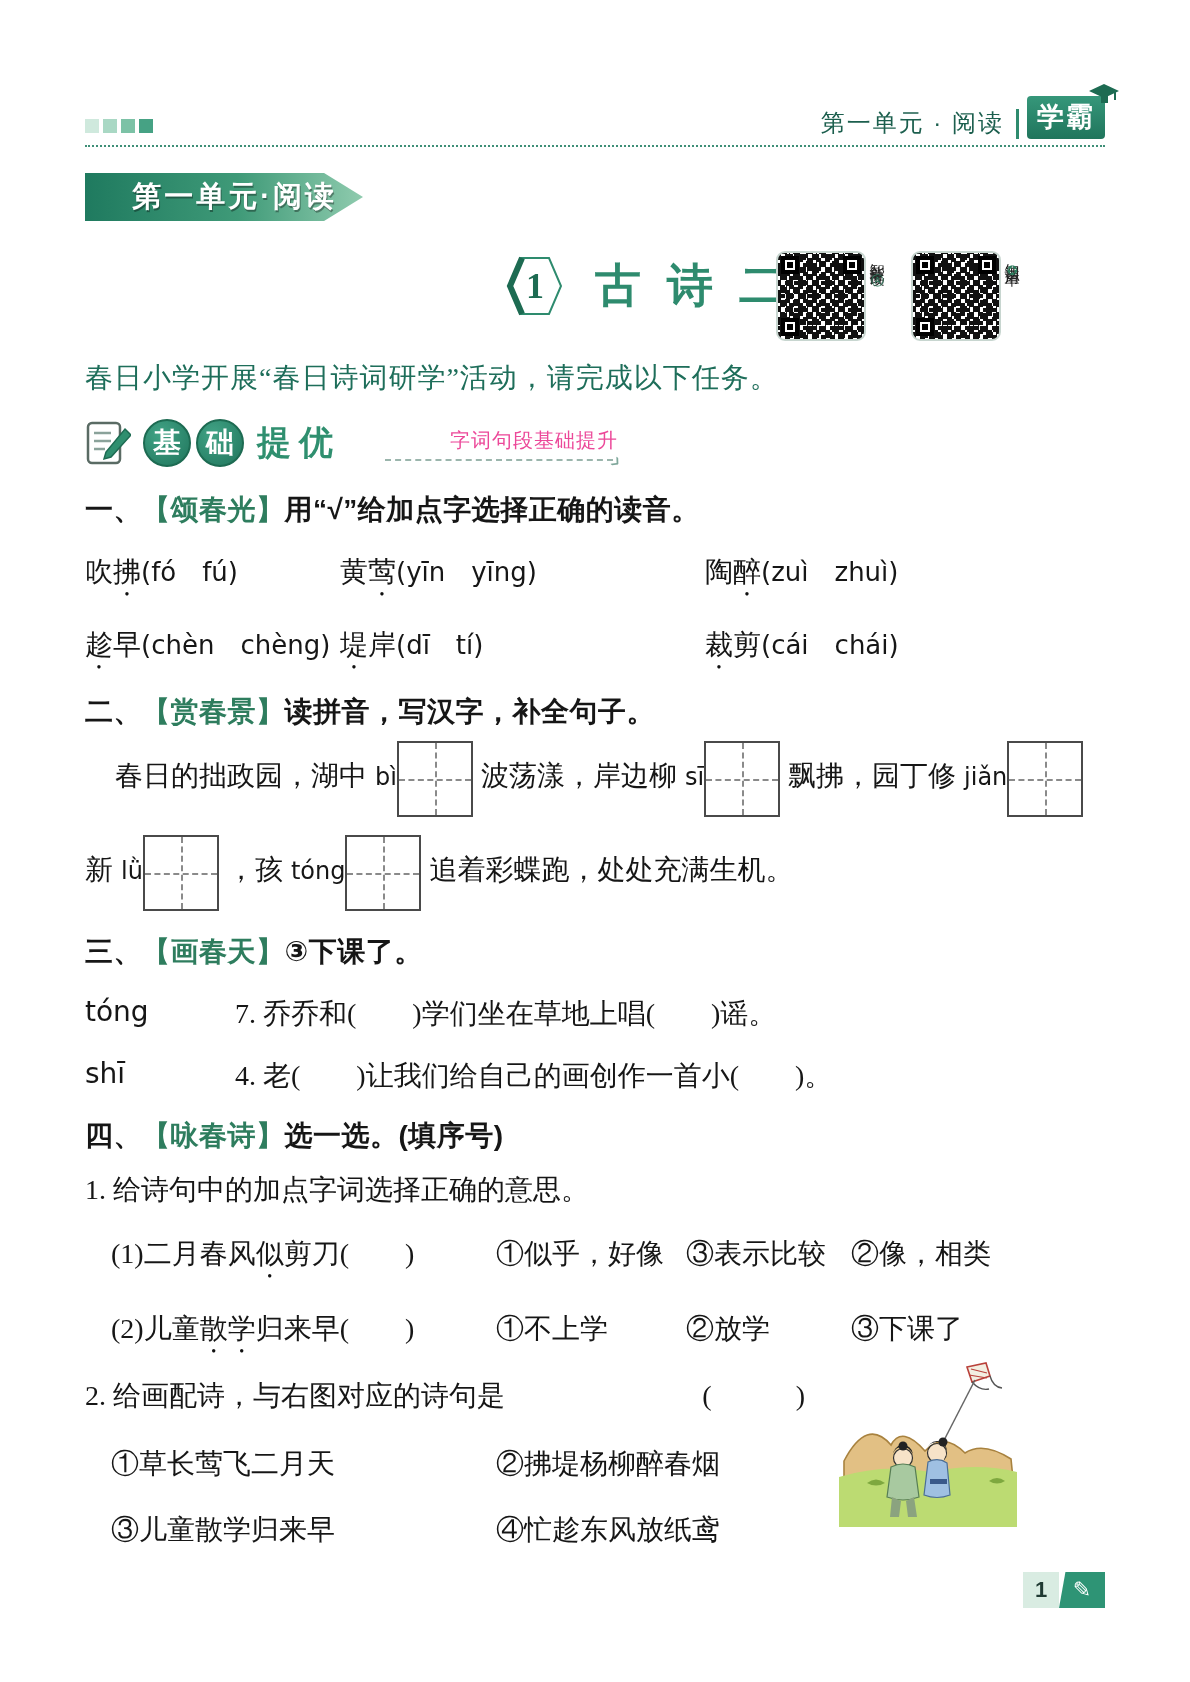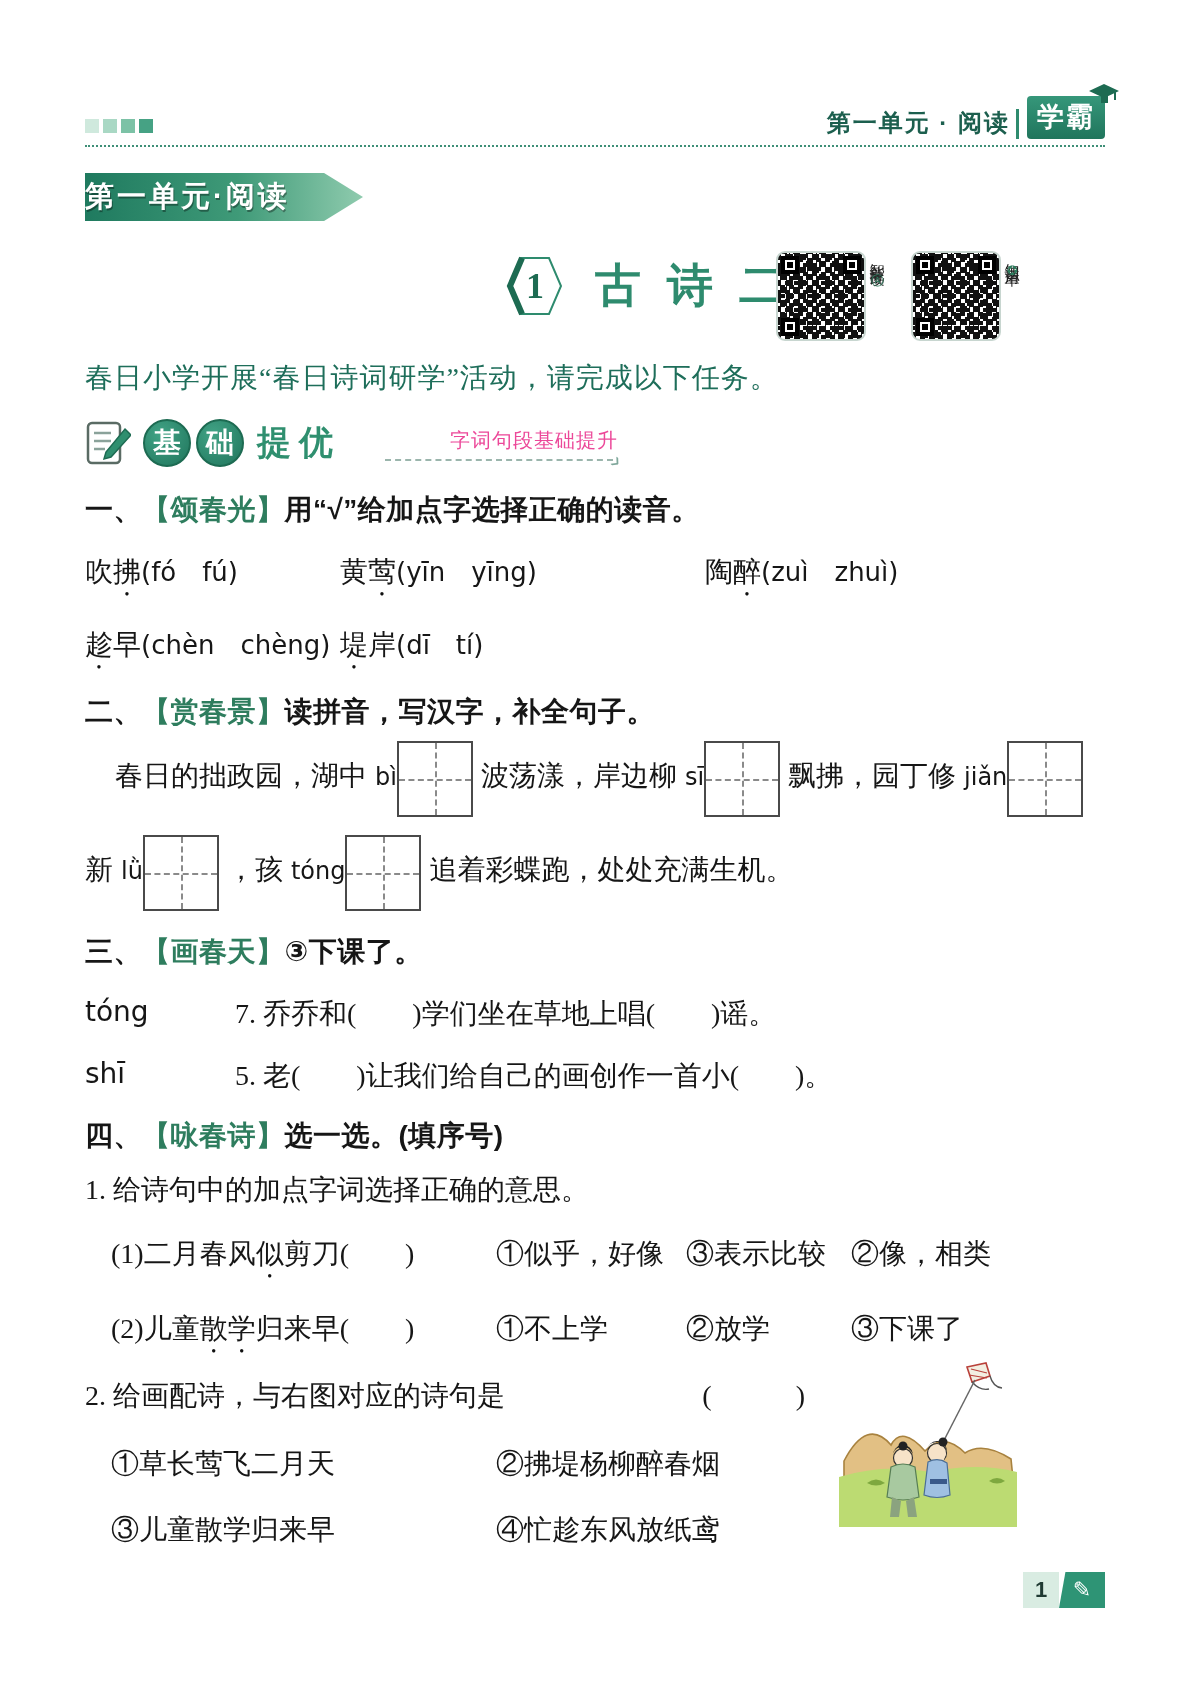--- a/index.html
+++ b/index.html
@@ -6,28 +6,28 @@
   body{width:1190px;height:1682px;background:#fff;position:relative;overflow:hidden;
        font-family:"Liberation Sans","DejaVu Sans",sans-serif;color:#161616;}
   .content{padding:0 85px;position:relative;}
 
   
   .pghead{margin-top:96px;display:flex;align-items:flex-end;border-bottom:2px dotted #3e8f77;padding-bottom:6px;}
   .sqs{display:flex;gap:4px;margin-bottom:6px;}
   .sqs i{width:14px;height:14px;display:block;}
   .sq1{background:#cfe9dd;} .sq2{background:#a9d8c4;} .sq3{background:#7cc2a6;} .sq4{background:#46a284;}
   .headspacer{flex:1;}
-  .crumb{font-size:24px;font-weight:700;color:#1c5f4e;letter-spacing:2px;margin-right:6px;}
+  .crumb{font-size:24px;font-weight:400;color:#1c5f4e;letter-spacing:2px;margin-right:12px;}
   .branddiv{width:3px;height:30px;background:#2e8b6e;margin-right:8px;}
   .brand{position:relative;background:linear-gradient(180deg,#36977a,#20755c);color:#fff;
          font-weight:800;font-size:27px;letter-spacing:2px;padding:3px 10px 4px;border-radius:4px;}
   .cap{position:absolute;top:-13px;right:-14px;}
 
   
-  .banner{margin:26px 0 0 85px;width:278px;height:48px;display:flex;align-items:center;justify-content:flex-start;
+  .banner{margin:26px 0 0 85px;width:278px;height:48px;display:flex;align-items:center;justify-content:flex-end;
           background:linear-gradient(90deg,#1f7a5f,#3f9a78 55%,#8fcbae);
           clip-path:polygon(0 0,86% 0,100% 50%,86% 100%,0 100%);}
   .banner span{color:#fff;font-size:29px;font-weight:800;letter-spacing:3px;text-shadow:1px 2px 0 rgba(0,0,0,.35);padding-right:26px;}
 
   
   .titlerow{position:relative;height:104px;margin-top:26px;}
   .titlecenter{position:absolute;left:418px;top:6px;display:flex;align-items:center;gap:30px;}
   .lessontitle{font-size:46px;font-weight:800;color:#2e8b6e;letter-spacing:26px;white-space:nowrap;}
   .qrgroup{position:absolute;right:85px;top:4px;display:flex;gap:26px;}
   .qr{display:flex;}
@@ -191,20 +191,21 @@
       <span>用“√”给加点字选择正确的读音。</span>
   </div>
   <div class="pinrow">
     <span class="pinitem"><span>吹</span><span class="em-dot">拂</span><span></span><span class="pinyin">(fó　fú)</span></span>
     <span class="pinitem"><span>黄</span><span class="em-dot">莺</span><span></span><span class="pinyin">(yīn　yīng)</span></span>
     <span class="pinitem"><span>陶</span><span class="em-dot">醉</span><span></span><span class="pinyin">(zuì　zhuì)</span></span>
   </div>
   <div class="pinrow">
     <span class="pinitem"><span class="em-dot">趁</span><span>早</span><span class="pinyin">(chèn　chèng)</span></span>
     <span class="pinitem"><span class="em-dot">堤</span><span>岸</span><span class="pinyin">(dī　tí)</span></span>
+    <span class="pinitem"><span class="em-dot">裁</span><span>剪</span><span class="pinyin">(cái　chái)</span></span>
   </div>
 
   <div class="qhead">
     <span>二、</span>
       <span class="qtag">【赏春景】</span>
       <span>读拼音，写汉字，补全句子。</span>
   </div>
   <div class="fillline l1">
     <span class="fltext">春日的拙政园，湖中</span>
     <span class="boxunit">
@@ -255,21 +256,21 @@
     <span>三、</span>
       <span class="qtag">【画春天】</span>
       <span>③下课了。</span>
   </div>
   <div class="q3row">
     <span class="q3pin">tóng</span>
     <span class="q3text">7. 乔乔和(　　)学们坐在草地上唱(　　)谣。</span>
   </div>
   <div class="q3row">
     <span class="q3pin">shī</span>
-    <span class="q3text">5. 老(　　)让我们给自己的画创作一首小(　　)。</span>
+    <span class="q3text">4. 老(　　)让我们给自己的画创作一首小(　　)。</span>
   </div>
 
   <div class="qhead" style="margin-top:22px;">
     <span>四、</span>
       <span class="qtag">【咏春诗】</span>
       <span>选一选。(填序号)</span>
   </div>
   <div class="q4sub">1. 给诗句中的加点字词选择正确的意思。</div>
 
   <div class="q4row">

